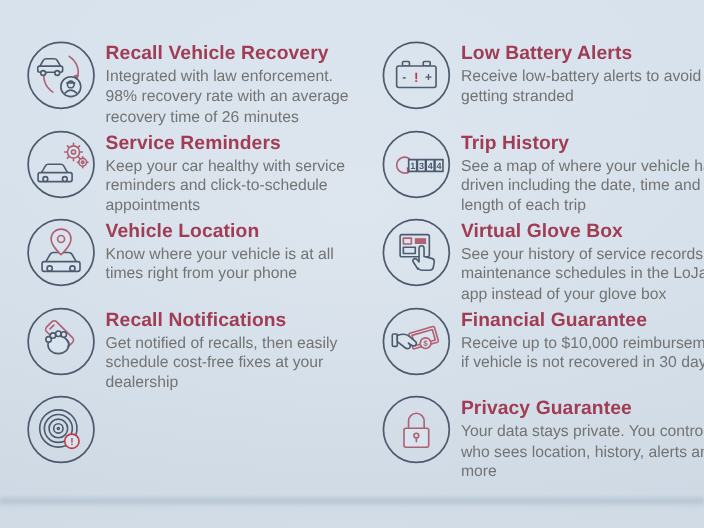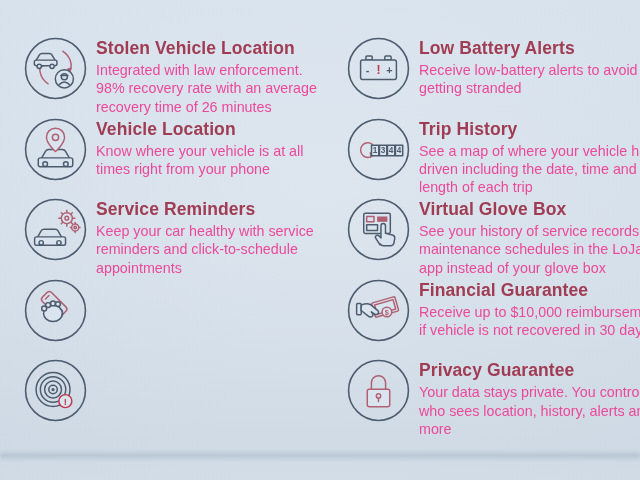--- a/index.html
+++ b/index.html
@@ -15,21 +15,21 @@
     filter:blur(1.5px);}
   .sheet{position:absolute;left:0;top:0;width:640px;height:480px;
     display:grid;grid-template-columns:323px 1fr;padding:37px 0 0 24px;box-sizing:border-box;}
   .col{display:grid;grid-template-rows:repeat(5,80.6px);align-content:start;}
   .feature{display:flex;align-items:flex-start;}
   .icon-wrap{flex:0 0 63px;width:63px;height:63px;margin-right:9px;}
   .txt{padding-top:1px;}
   .col-left .txt{width:228px;}
   .col-right .txt{width:252px;}
   h3{margin:0 0 3px 0;font-size:17.5px;line-height:20px;font-weight:700;color:#a03c53;letter-spacing:.1px;}
-  p{margin:0;font-size:14.3px;line-height:18.3px;color:#ec4899;font-weight:400;}
+  p{margin:0;font-size:14.3px;line-height:18.3px;color:#737373;font-weight:400;}
   
   .fi path,.fi rect,.fi circle,.fi ellipse{fill:none;stroke-width:1.5;stroke-linecap:round;stroke-linejoin:round;}
   .fi .ring{stroke:#51607270;stroke:#51607200;}
   .fi circle.ring{stroke:#4c5b6e;stroke-width:1.6;}
   .fi .navy{stroke:#4c5b6e;}
   .fi .mar{stroke:#b06073;}
   .fi .red{stroke:#c0394b;}
   .fi .bg{fill:#dae4ee;}
   .fi .marfill{fill:#b06073;stroke:none;}
   .fi .tri{fill:#b06073;stroke:none;}
@@ -59,40 +59,22 @@
           <rect class="navy bg" x="10.5" y="23.5" width="23" height="5.6" rx="1.8"></rect>
           <circle class="navy bg" cx="15.5" cy="29.8" r="2.2"></circle>
           <circle class="navy bg" cx="28.5" cy="29.8" r="2.2"></circle>
           <circle class="navy bg" cx="41" cy="42.5" r="9.2"></circle>
           <circle class="navy" cx="41" cy="40.4" r="3.1"></circle>
           <path class="navy" d="M37.4 39.0 h7.2"></path>
           <path class="navy" d="M35.6 48.4 q5.4 -5.6 10.8 0"></path>
         </svg>
       </span>
       <div class="txt">
-        <h3>Stolen Vehicle Location</h3>
+        <h3>Recall Vehicle Recovery</h3>
         <p>Integrated with law enforcement. 98% recovery rate with an average recovery time of 26 minutes</p>
-      </div>
-    </div>
-
-    <div class="feature">
-      <span class="icon-wrap">
-        <svg class="fi" width="63" height="63" viewBox="0 0 64 64">
-          <circle class="ring" cx="32" cy="32" r="30.4"></circle>
-          <path class="navy" d="M18 40.5 l3.8 -6.6 q1.1 -1.9 3.1 -1.9 h14.2 q2 0 3.1 1.9 l3.8 6.6"></path>
-          <rect class="navy bg" x="14.5" y="40.5" width="35" height="9" rx="2"></rect>
-          <circle class="navy bg" cx="21.5" cy="46.8" r="2.4"></circle>
-          <circle class="navy bg" cx="42.5" cy="46.8" r="2.4"></circle>
-          <path class="mar bg" d="M32 10.5 c-5.4 0 -9.2 3.9 -9.2 9 0 6.3 9.2 14.6 9.2 14.6 s9.2 -8.3 9.2 -14.6 c0 -5.1 -3.8 -9 -9.2 -9 z"></path>
-          <circle class="mar" cx="32" cy="19.6" r="3.2"></circle>
-        </svg>
-      </span>
-      <div class="txt">
-        <h3>Vehicle Location</h3>
-        <p>Know where your vehicle is at all times right from your phone</p>
       </div>
     </div>
 
     <div class="feature">
       <span class="icon-wrap">
         <svg class="fi" width="63" height="63" viewBox="0 0 64 64">
           <circle class="ring" cx="32" cy="32" r="30.4"></circle>
           <path class="mar" d="M43.5 12.4 v2.6 M43.5 26 v2.6 M35.4 20.5 h2.6 M49 20.5 h2.6 M37.9 14.9 l1.8 1.8 M47.3 24.3 l1.8 1.8 M49.1 14.9 l-1.8 1.8 M39.7 24.3 l-1.8 1.8"></path>
           <circle class="mar bg" cx="43.5" cy="20.5" r="5.6"></circle>
           <circle class="mar" cx="43.5" cy="20.5" r="1.9"></circle>
@@ -108,32 +90,54 @@
       <div class="txt">
         <h3>Service Reminders</h3>
         <p>Keep your car healthy with service reminders and click-to-schedule appointments</p>
       </div>
     </div>
 
     <div class="feature">
       <span class="icon-wrap">
         <svg class="fi" width="63" height="63" viewBox="0 0 64 64">
           <circle class="ring" cx="32" cy="32" r="30.4"></circle>
+          <path class="navy" d="M18 40.5 l3.8 -6.6 q1.1 -1.9 3.1 -1.9 h14.2 q2 0 3.1 1.9 l3.8 6.6"></path>
+          <rect class="navy bg" x="14.5" y="40.5" width="35" height="9" rx="2"></rect>
+          <circle class="navy bg" cx="21.5" cy="46.8" r="2.4"></circle>
+          <circle class="navy bg" cx="42.5" cy="46.8" r="2.4"></circle>
+          <path class="mar bg" d="M32 10.5 c-5.4 0 -9.2 3.9 -9.2 9 0 6.3 9.2 14.6 9.2 14.6 s9.2 -8.3 9.2 -14.6 c0 -5.1 -3.8 -9 -9.2 -9 z"></path>
+          <circle class="mar" cx="32" cy="19.6" r="3.2"></circle>
+        </svg>
+      </span>
+      <div class="txt">
+        <h3>Vehicle Location</h3>
+        <p>Know where your vehicle is at all times right from your phone</p>
+      </div>
+    </div>
+
+    <div class="feature">
+      <span class="icon-wrap">
+        <svg class="fi" width="63" height="63" viewBox="0 0 64 64">
+          <circle class="ring" cx="32" cy="32" r="30.4"></circle>
           <g transform="rotate(-45 31 26)">
             <rect class="mar" x="24.5" y="12" width="13" height="27" rx="3.2"></rect>
             <path class="mar" d="M28.5 15.5 h5"></path>
           </g>
           <ellipse class="navy bg" cx="29.5" cy="35" rx="9.6" ry="8.2"></ellipse>
           <circle class="navy bg" cx="20.5" cy="30" r="2.5"></circle>
           <circle class="navy bg" cx="24.5" cy="26.5" r="2.5"></circle>
           <circle class="navy bg" cx="29.5" cy="24.8" r="2.5"></circle>
           <circle class="navy bg" cx="34.5" cy="25.5" r="2.5"></circle>
           <path class="navy" d="M37 30.5 q3.5 2.5 1.5 6.5"></path>
         </svg>
       </span>
+      <div class="txt">
+        <h3>Recall Notifications</h3>
+        <p>Get notified of recalls, then easily schedule cost-free fixes at your dealership</p>
+      </div>
     </div>
 
     <div class="feature">
       <span class="icon-wrap">
         <svg class="fi" width="63" height="63" viewBox="0 0 64 64">
           <circle class="ring" cx="32" cy="32" r="30.4"></circle>
           <circle class="navy" cx="29.5" cy="31" r="4.3"></circle>
           <circle class="navy" cx="29.5" cy="31" r="8.6"></circle>
           <circle class="navy" cx="29.5" cy="31" r="12.9"></circle>
           <circle class="navy" cx="29.5" cy="31" r="17.2"></circle>

